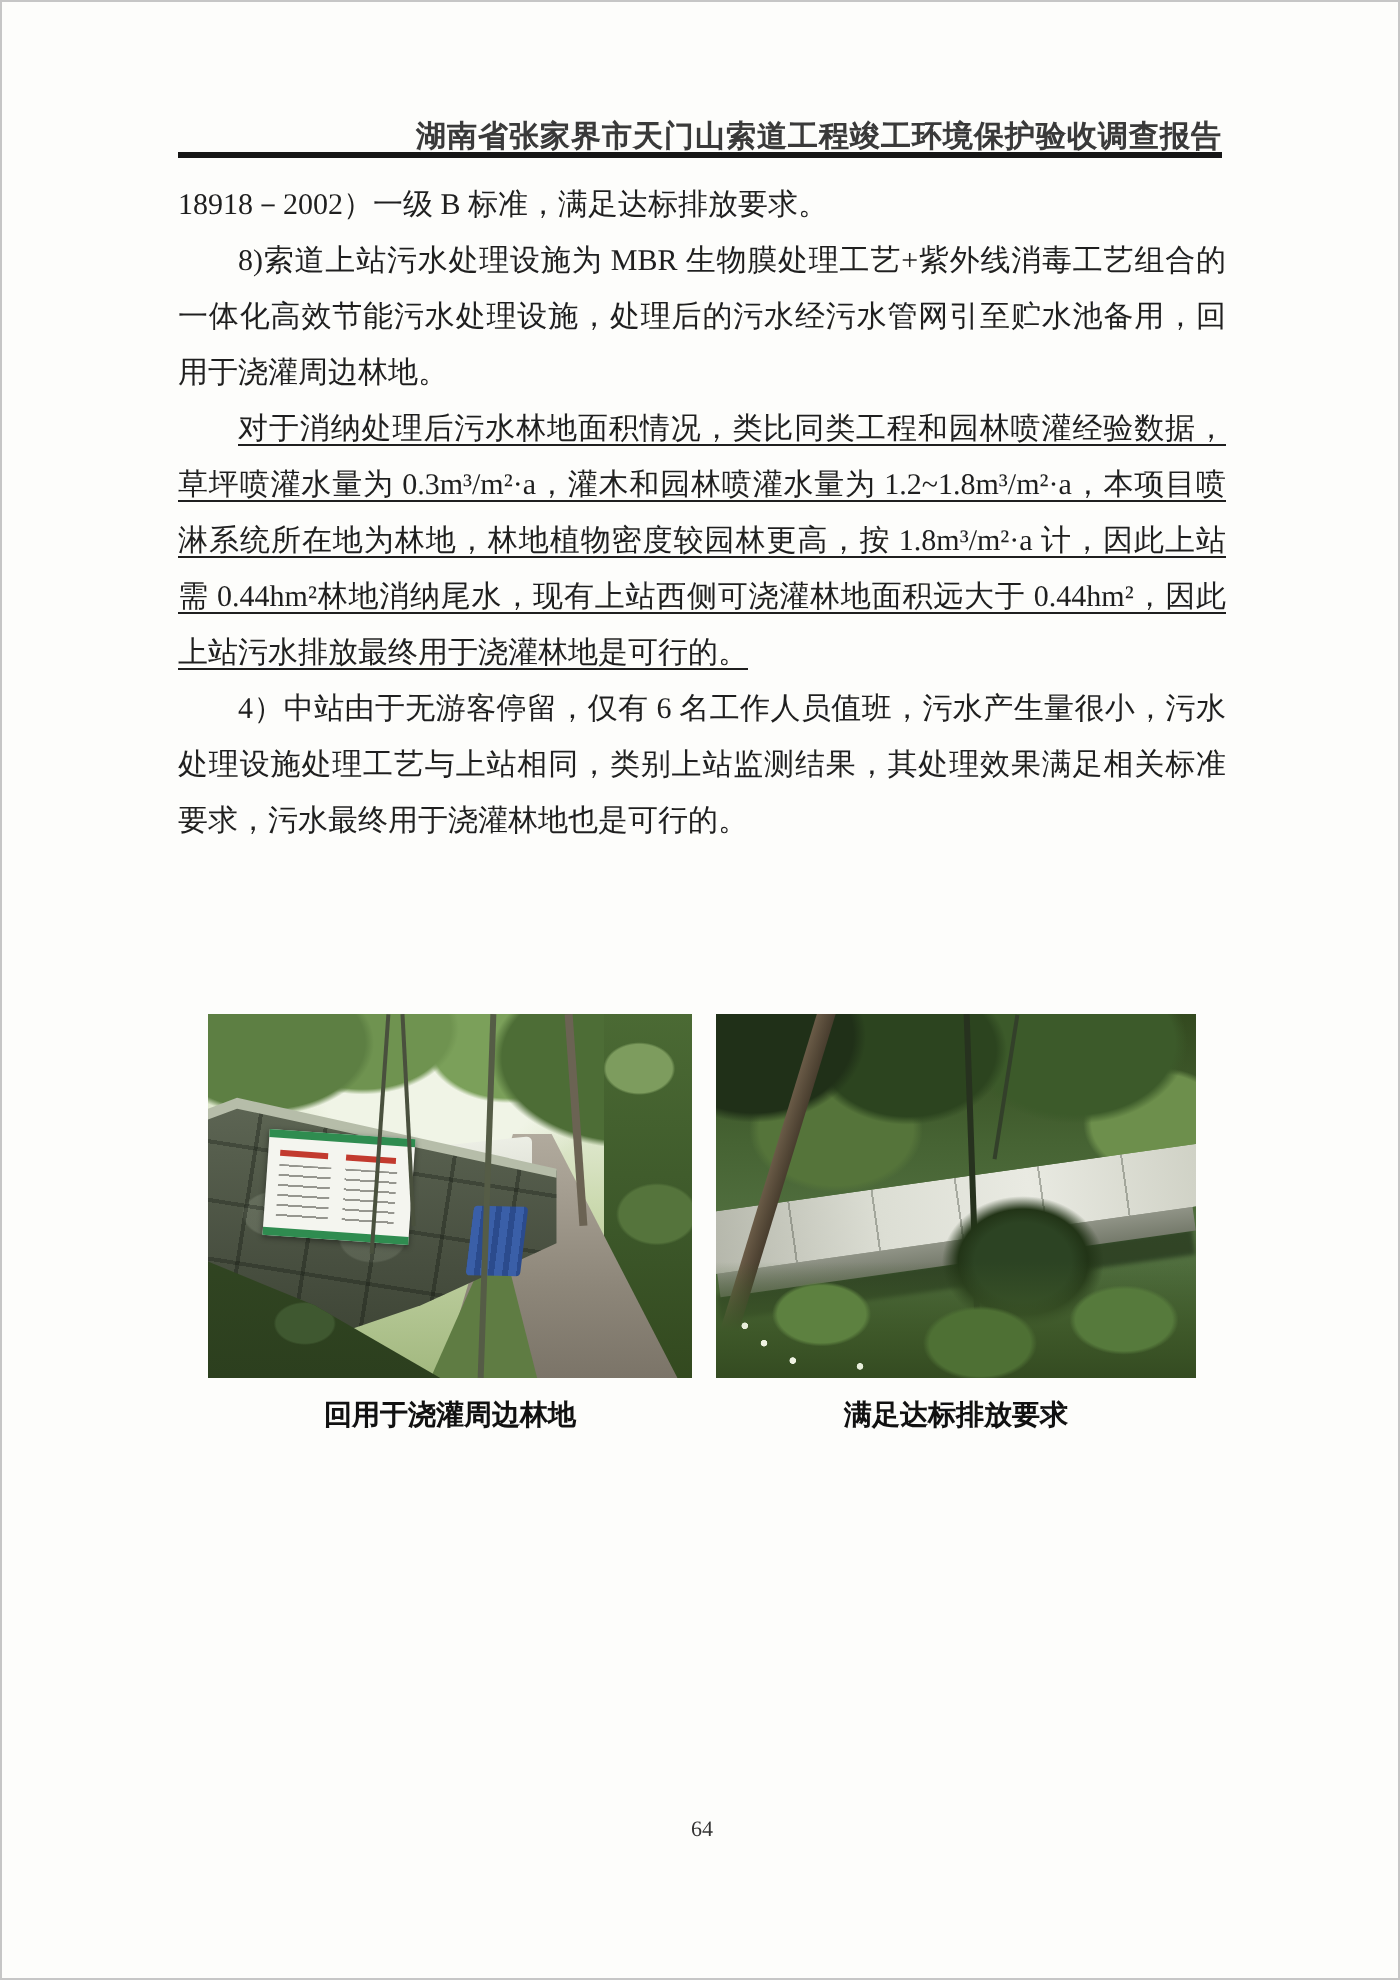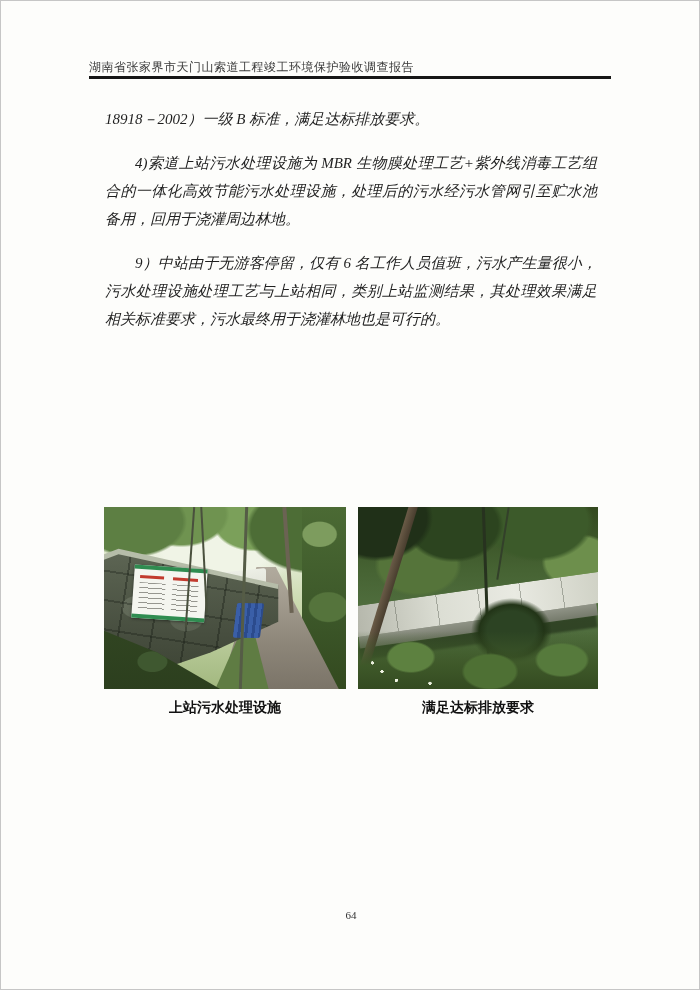--- a/index.html
+++ b/index.html
@@ -4,33 +4,33 @@
 <style>
   html,body { margin:0; padding:0; background:#ffffff; }
   .page {
     position:relative; width:700px; height:990px; box-sizing:border-box;
     background:#fdfdfb; border:1px solid #c6c6c6; overflow:hidden;
     font-family:"Liberation Serif","DejaVu Serif",serif; color:#1f1f1f;
   }
   
   .hdr-title {
     position:absolute; top:58px; left:88px; right:88px;
-    text-align:left; font-size:12px; font-weight:normal; color:#3a3a3a;
+    text-align:right; font-size:15px; font-weight:bold; color:#3a3a3a;
     letter-spacing:0.5px; white-space:nowrap;
   }
   .hdr-rule {
     position:absolute; top:75px; left:88px; right:88px; height:2.5px;
     background:#161616;
   }
   
   .bodycol {
     position:absolute; top:88px; left:88px; width:524px;
     font-size:15px; line-height:28px; text-align:justify;
   }
-  .para { margin:16px;font-style:italic; }
+  .para { margin:0; }
   .para.indent { text-indent:2em; }
   .para.uline { text-decoration:underline; text-decoration-thickness:1px; text-underline-offset:3px; }
   
   .photo { position:absolute; top:506px; height:182px; overflow:hidden; background:#b7c79b; }
   .photo * { position:absolute; }
   .photo-left  { left:103px; width:242px; }
   .photo-right { left:357px; width:240px; }
   .caption {
     position:absolute; top:698px; font-weight:bold; font-size:14px; text-align:center; color:#111;
   }
@@ -154,22 +154,23 @@
 </head>
 <body>
 
 <div class="page">
 
   <div class="hdr-title">湖南省张家界市天门山索道工程竣工环境保护验收调查报告</div>
   <div class="hdr-rule"></div>
 
   <div class="bodycol">
     <p class="para">18918－2002）一级 B 标准，满足达标排放要求。</p>
-    <p class="para indent">4)索道上站污水处理设施为 MBR 生物膜处理工艺+紫外线消毒工艺组合的一体化高效节能污水处理设施，处理后的污水经污水管网引至贮水池备用，回用于浇灌周边林地。</p>
-    <p class="para indent">9）中站由于无游客停留，仅有 6 名工作人员值班，污水产生量很小，污水处理设施处理工艺与上站相同，类别上站监测结果，其处理效果满足相关标准要求，污水最终用于浇灌林地也是可行的。</p>
+    <p class="para indent">8)索道上站污水处理设施为 MBR 生物膜处理工艺+紫外线消毒工艺组合的一体化高效节能污水处理设施，处理后的污水经污水管网引至贮水池备用，回用于浇灌周边林地。</p>
+    <p class="para indent uline">对于消纳处理后污水林地面积情况，类比同类工程和园林喷灌经验数据，草坪喷灌水量为 0.3m³/m²·a，灌木和园林喷灌水量为 1.2~1.8m³/m²·a，本项目喷淋系统所在地为林地，林地植物密度较园林更高，按 1.8m³/m²·a 计，因此上站需 0.44hm²林地消纳尾水，现有上站西侧可浇灌林地面积远大于 0.44hm²，因此上站污水排放最终用于浇灌林地是可行的。</p>
+    <p class="para indent">4）中站由于无游客停留，仅有 6 名工作人员值班，污水产生量很小，污水处理设施处理工艺与上站相同，类别上站监测结果，其处理效果满足相关标准要求，污水最终用于浇灌林地也是可行的。</p>
   </div>
 
   <div class="photo photo-left">
     <div class="lp-canopy"></div>
     <div class="lp-foliage-right"></div>
     <div class="lp-path"></div>
     <div class="lp-pathside"></div>
     <div class="lp-tarp"></div>
     <div class="lp-tank"></div>
     <div class="lp-tank-topedge"></div>
@@ -192,17 +193,17 @@
     <div class="rp-tank-shadow"></div>
     <div class="rp-tank-front"></div>
     <div class="rp-tank-top"></div>
     <div class="rp-trunk"></div>
     <div class="rp-vine"></div>
     <div class="rp-branch"></div>
     <div class="rp-bush"></div>
     <div class="rp-bottom"></div>
   </div>
 
-  <div class="caption caption-left">上站污水处理设施</div>
+  <div class="caption caption-left">回用于浇灌周边林地</div>
   <div class="caption caption-right">满足达标排放要求</div>
 
   <div class="page-number">64</div>
 </div>
 
 </body></html>

